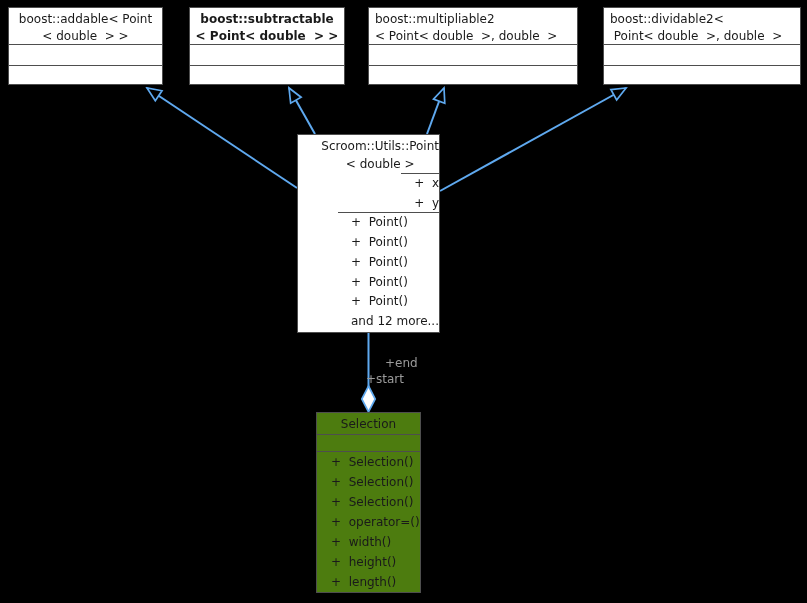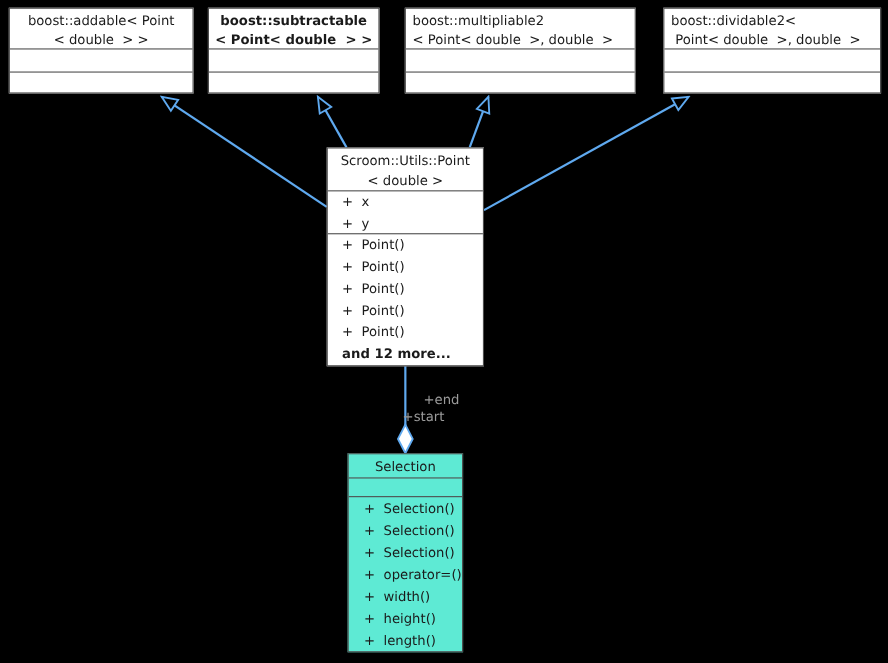--- a/index.html
+++ b/index.html
@@ -14,53 +14,53 @@
     overflow: hidden;
   }
   .node {
     position: absolute;
     background: #ffffff;
     border: 1.5px solid #4e4e4e;
     box-sizing: border-box;
     display: flex;
     flex-direction: column;
   }
-  .node.gray { background: #5eead4; }
+  .node.gray { background: #4d7c0f; }
   .comp { box-sizing: border-box; }
   .comp + .comp { border-top: 1.4px solid #4e4e4e; }
   .title-comp { text-align: center; padding-top: 3px; line-height: 16.5px; }
   .title-comp.left { text-align: left; padding-left: 6px; }
   .title-line { white-space: pre; }
   .fill { flex: 1 1 auto; }
   .mrow {
     white-space: pre;
     padding-left: 13px;
     line-height: 19.8px;
   }
   .sel .mrow { padding-left: 14px; line-height: 20px; }
-  .mrow.more { padding-left: 13px; font-weight: bold; }
+  .mrow.more { padding-left: 13px; }
   #edges {
     position: absolute;
     left: 0; top: 0;
     width: 807px; height: 603px;
     pointer-events: none;
   }
   .edge-label {
     position: absolute;
     color: #9b9b9b;
     font-size: 12px;
     line-height: 15px;
     white-space: pre;
   }
   
-  #n-addable      { left: 8px;   top: 7px;   width: 168px; height: 78px; }
+  #n-addable      { left: 8px;   top: 7px;   width: 155px; height: 78px; }
   #n-subtractable { left: 189px; top: 7px;   width: 156px; height: 78px; font-weight: bold; }
   #n-multipliable { left: 368px; top: 7px;   width: 210px; height: 78px; }
   #n-dividable    { left: 603px; top: 7px;   width: 198px; height: 78px; }
-  #n-point        { left: 297px; top: 134px; width: 143px; height: 199px; }
+  #n-point        { left: 297px; top: 134px; width: 143px; height: 199px; align-items: flex-end; }
   #n-selection    { left: 316px; top: 412px; width: 105px; height: 181px; }
   
   .tbox .c1 { height: 36px; }
   .tbox .c2 { height: 21px; }
   
   #n-point .c1 { height: 40px; line-height: 18px; padding-top: 2px; }
   #n-point .c2 { height: 39px; }
   #n-point .c2 .mrow { line-height: 19.5px; }
   
   #n-selection .c1 { height: 22px; line-height: 19px; padding-top: 2px; }

